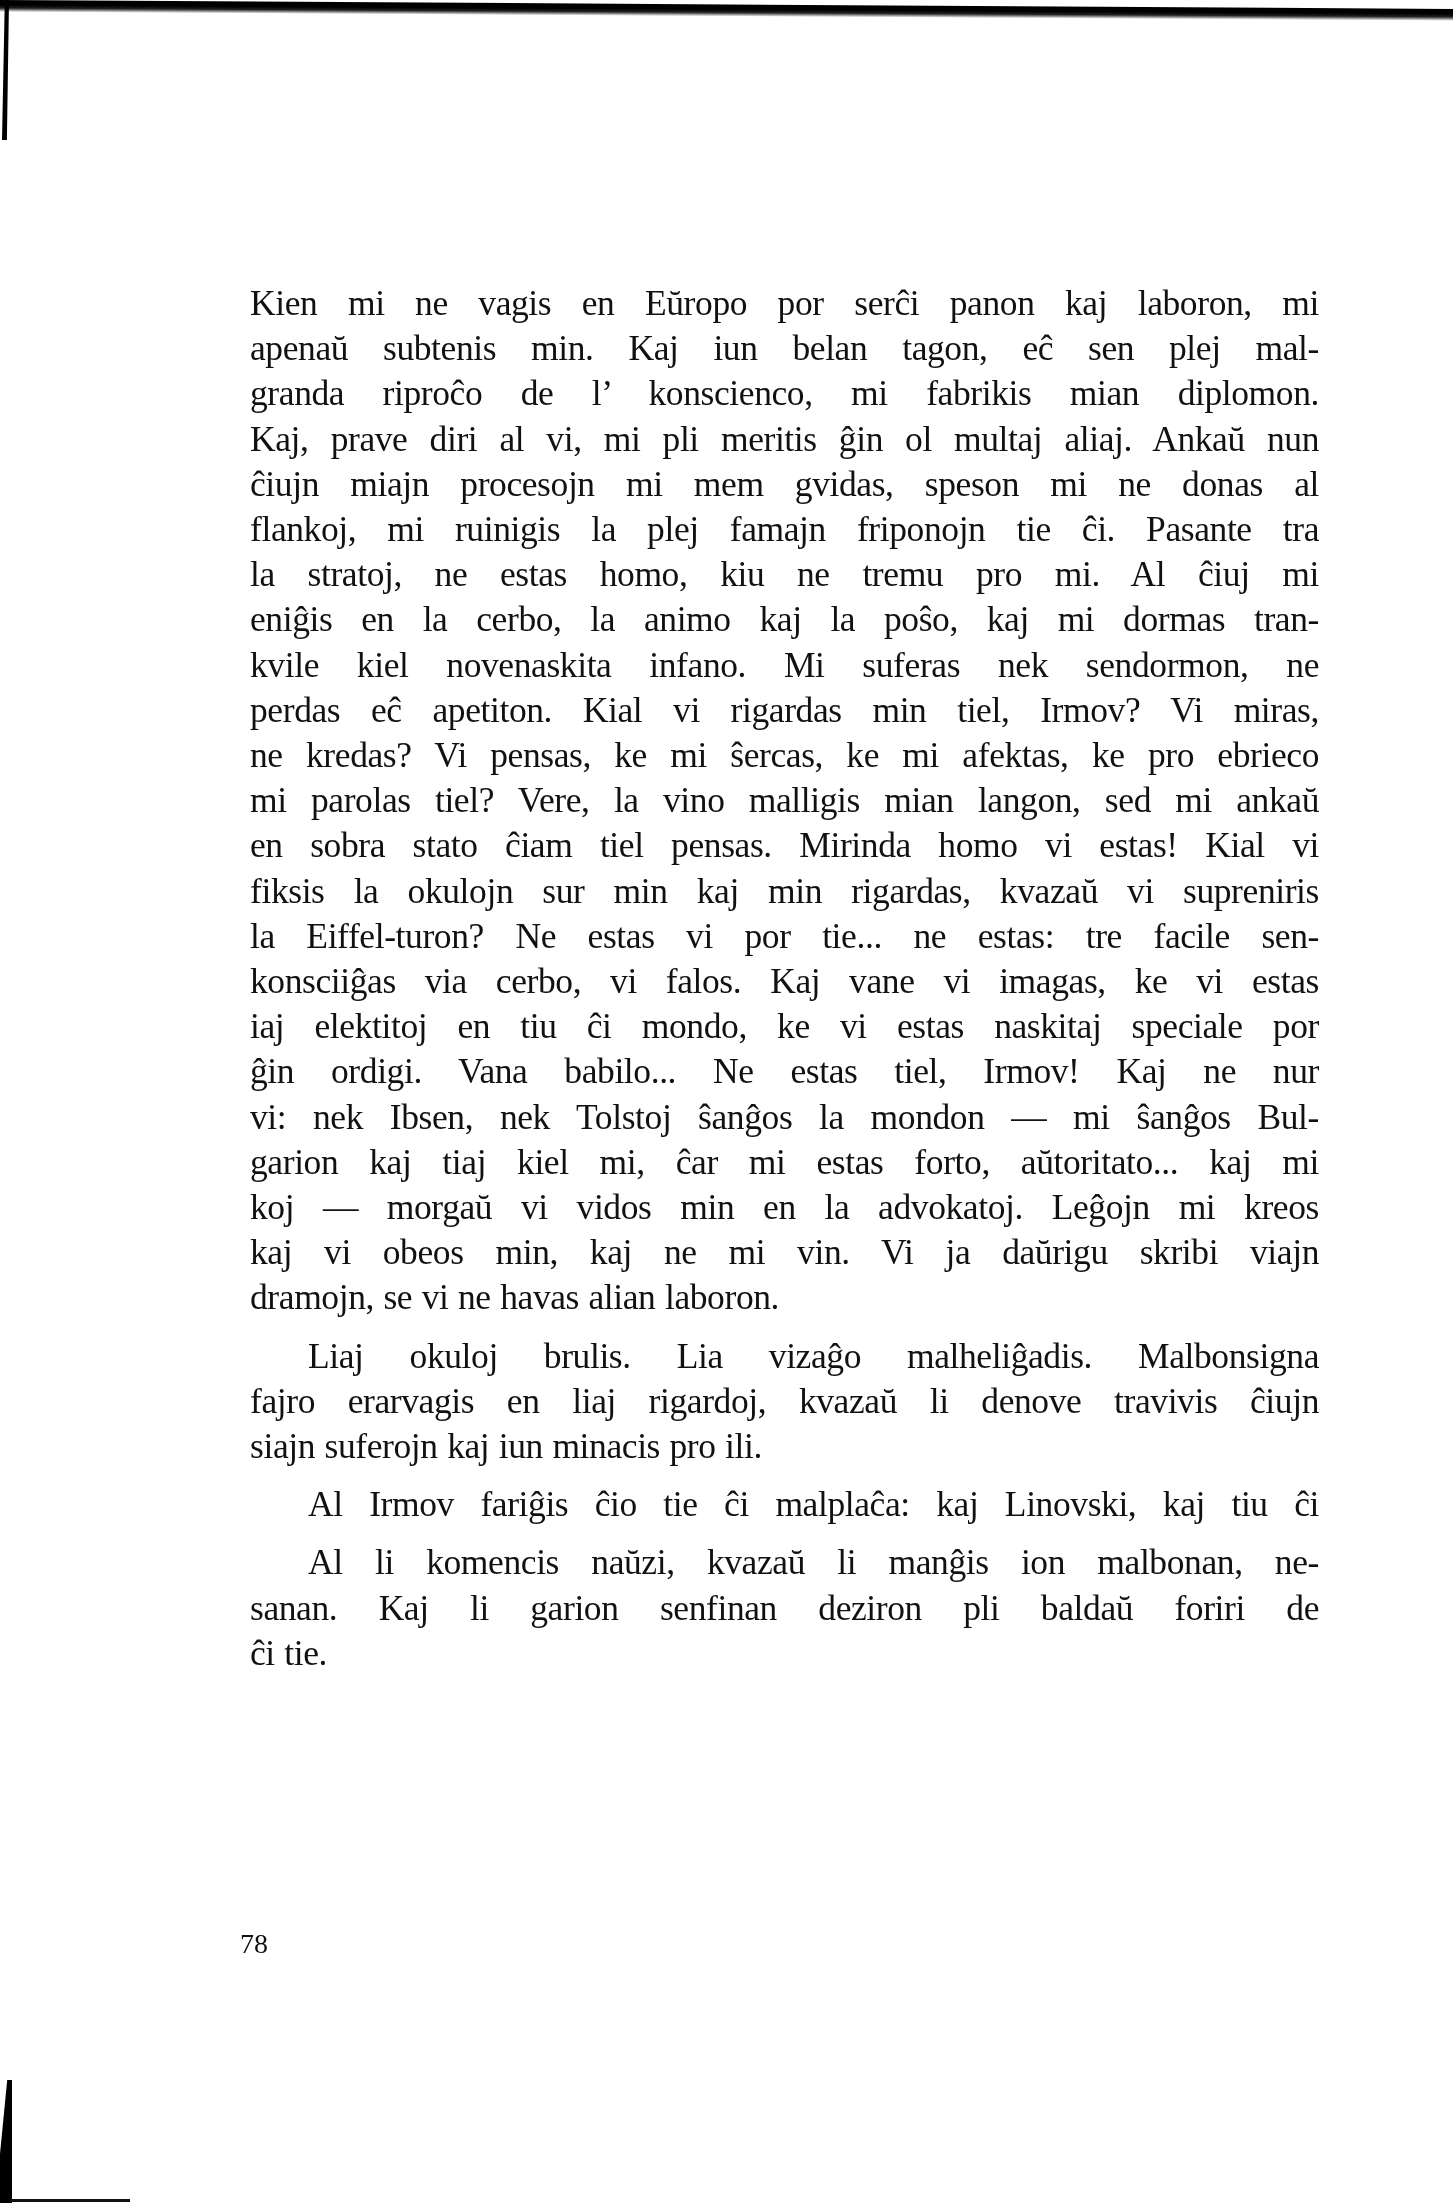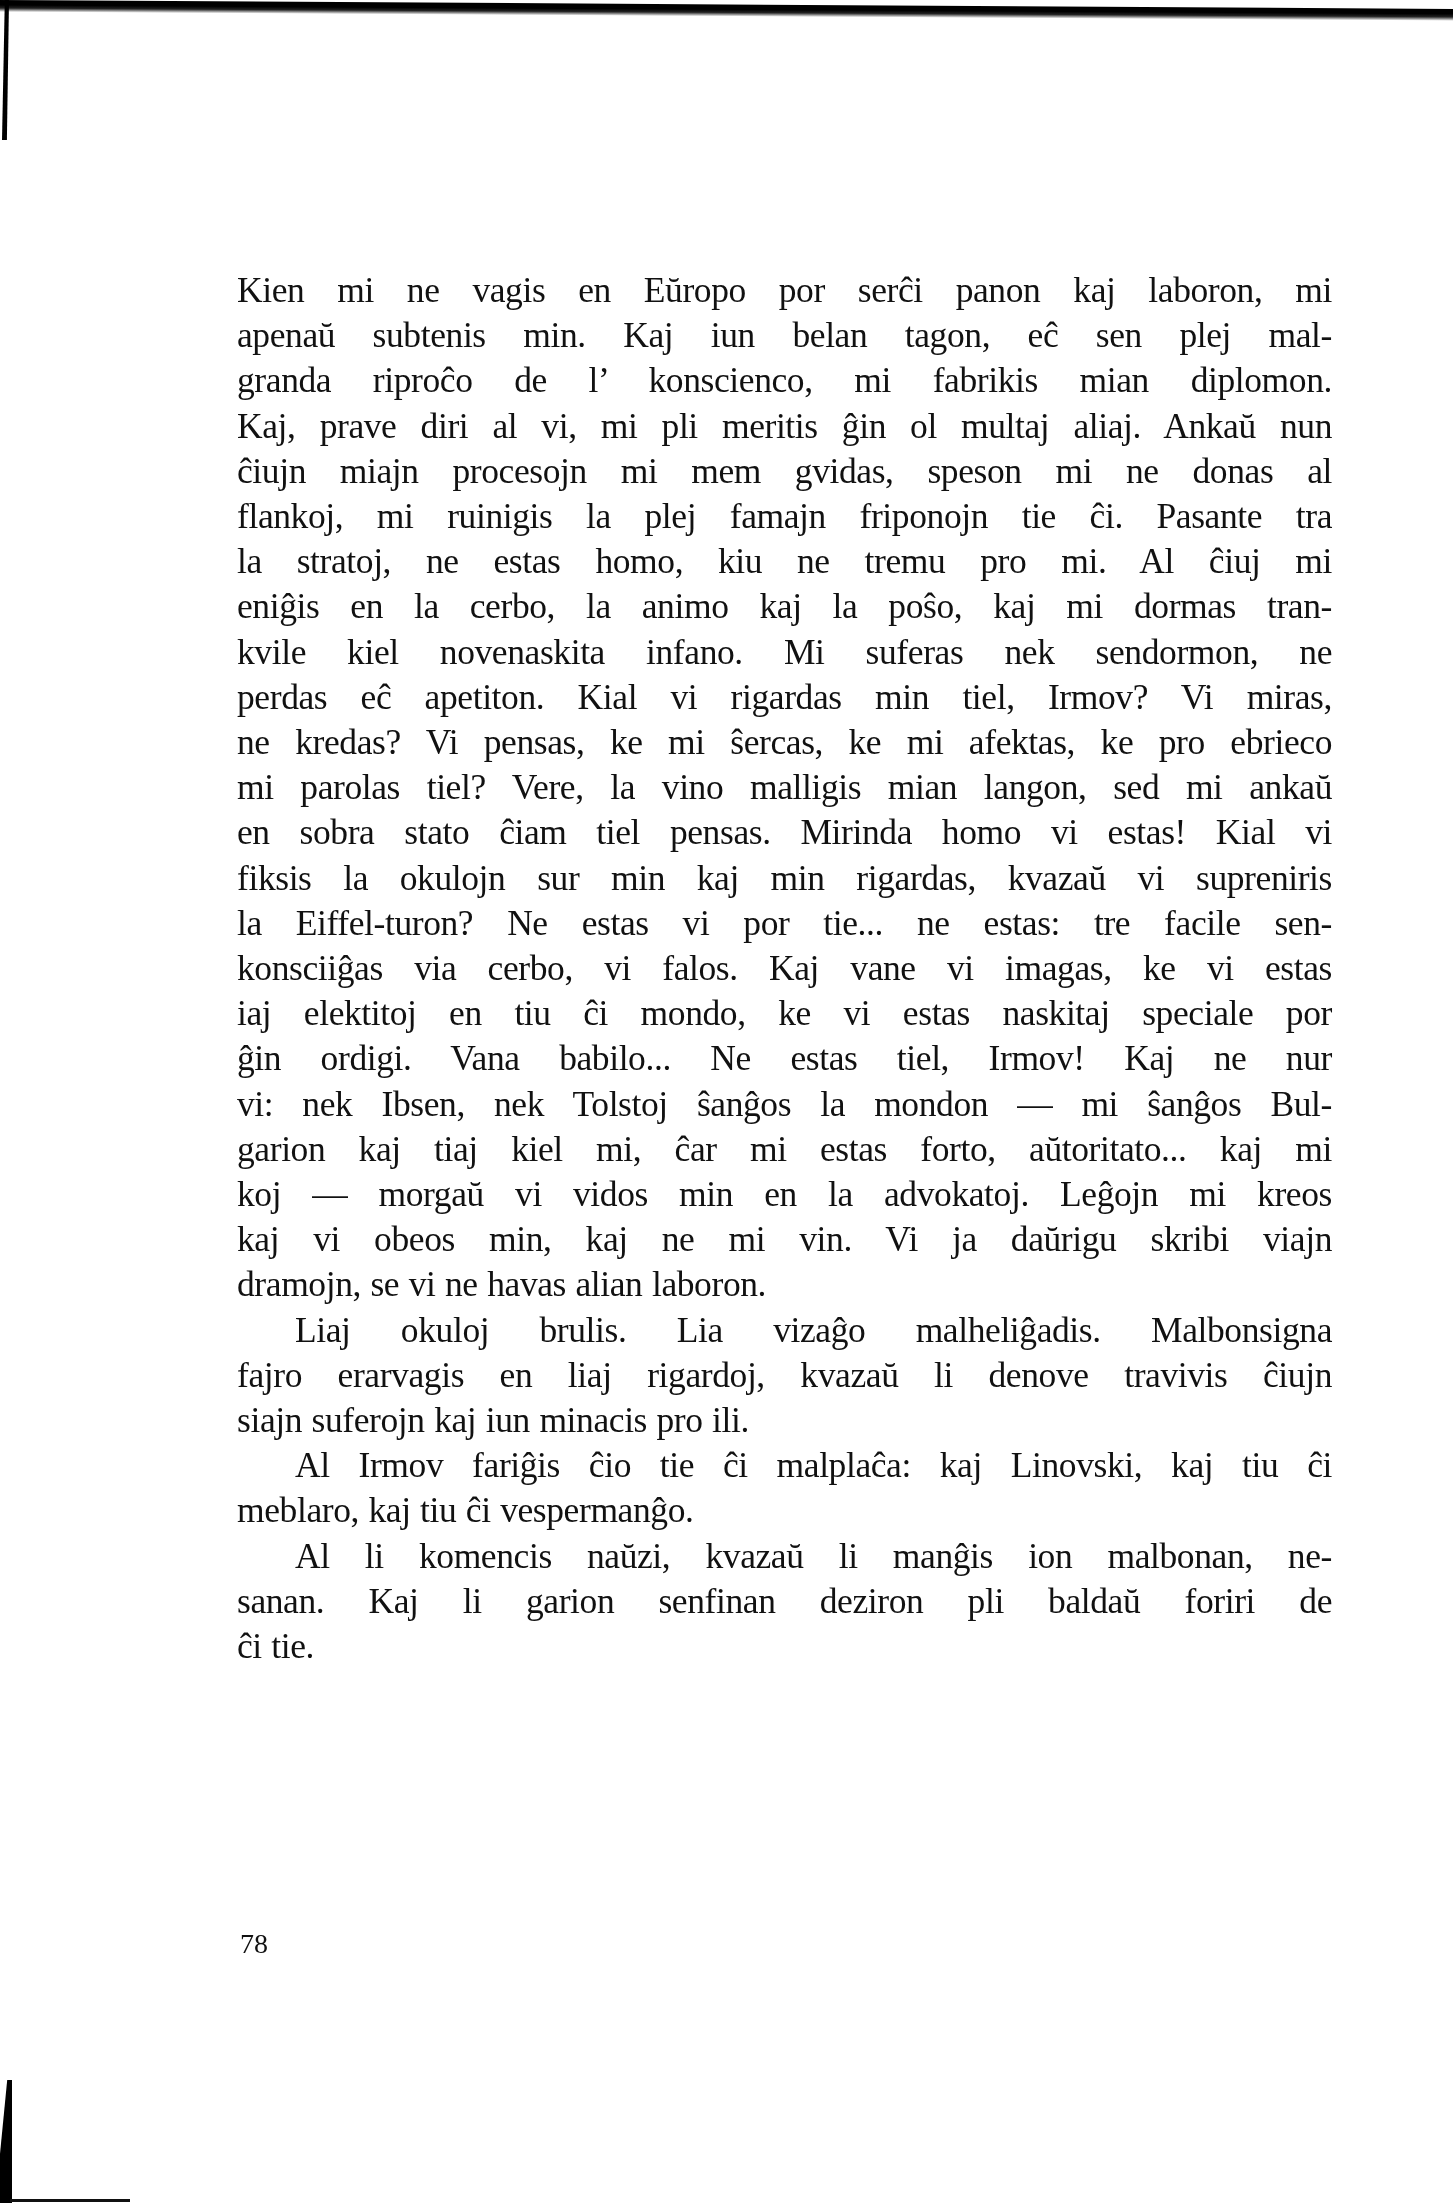--- a/index.html
+++ b/index.html
@@ -55,21 +55,21 @@
       top: 268px;
       width: 1095px;
       font-family: "Liberation Serif", "DejaVu Serif", serif;
       font-size: 35.5px;
       line-height: 45.2px;
       color: #111;
       letter-spacing: -0.4px;
       word-spacing: 1px;
     }
     .para {
-      margin: 0;
+      margin: 13px;
       text-align: justify;
       hyphens: manual;
       font-family: Liberation Serif, serif;
     }
     .page-number {
       position: absolute;
       left: 240px;
       top: 1928px;
       font-family: "Liberation Serif", "DejaVu Serif", serif;
       font-size: 28px;
@@ -123,21 +123,20 @@
       <span class="line">kaj vi obeos min, kaj ne mi vin. Vi ja daŭrigu skribi viajn</span>
       <span class="line last">dramojn, se vi ne havas alian laboron.</span>
     </div>
   <div class="para">
       <span class="line indent">Liaj okuloj brulis. Lia vizaĝo malheliĝadis. Malbonsigna</span>
       <span class="line">fajro erarvagis en liaj rigardoj, kvazaŭ li denove travivis ĉiujn</span>
       <span class="line last">siajn suferojn kaj iun minacis pro ili.</span>
     </div>
   <div class="para">
       <span class="line indent">Al Irmov fariĝis ĉio tie ĉi malplaĉa: kaj Linovski, kaj tiu ĉi</span>
-      <span class="line last">meblaro, kaj tiu ĉi vespermanĝo.</span>
     </div>
   <div class="para">
       <span class="line indent">Al li komencis naŭzi, kvazaŭ li manĝis ion malbonan, ne-</span>
       <span class="line">sanan. Kaj li garion senfinan deziron pli baldaŭ foriri de</span>
       <span class="line last">ĉi tie.</span>
     </div>
 </div>
 
 <div class="page-number">78</div>
 

